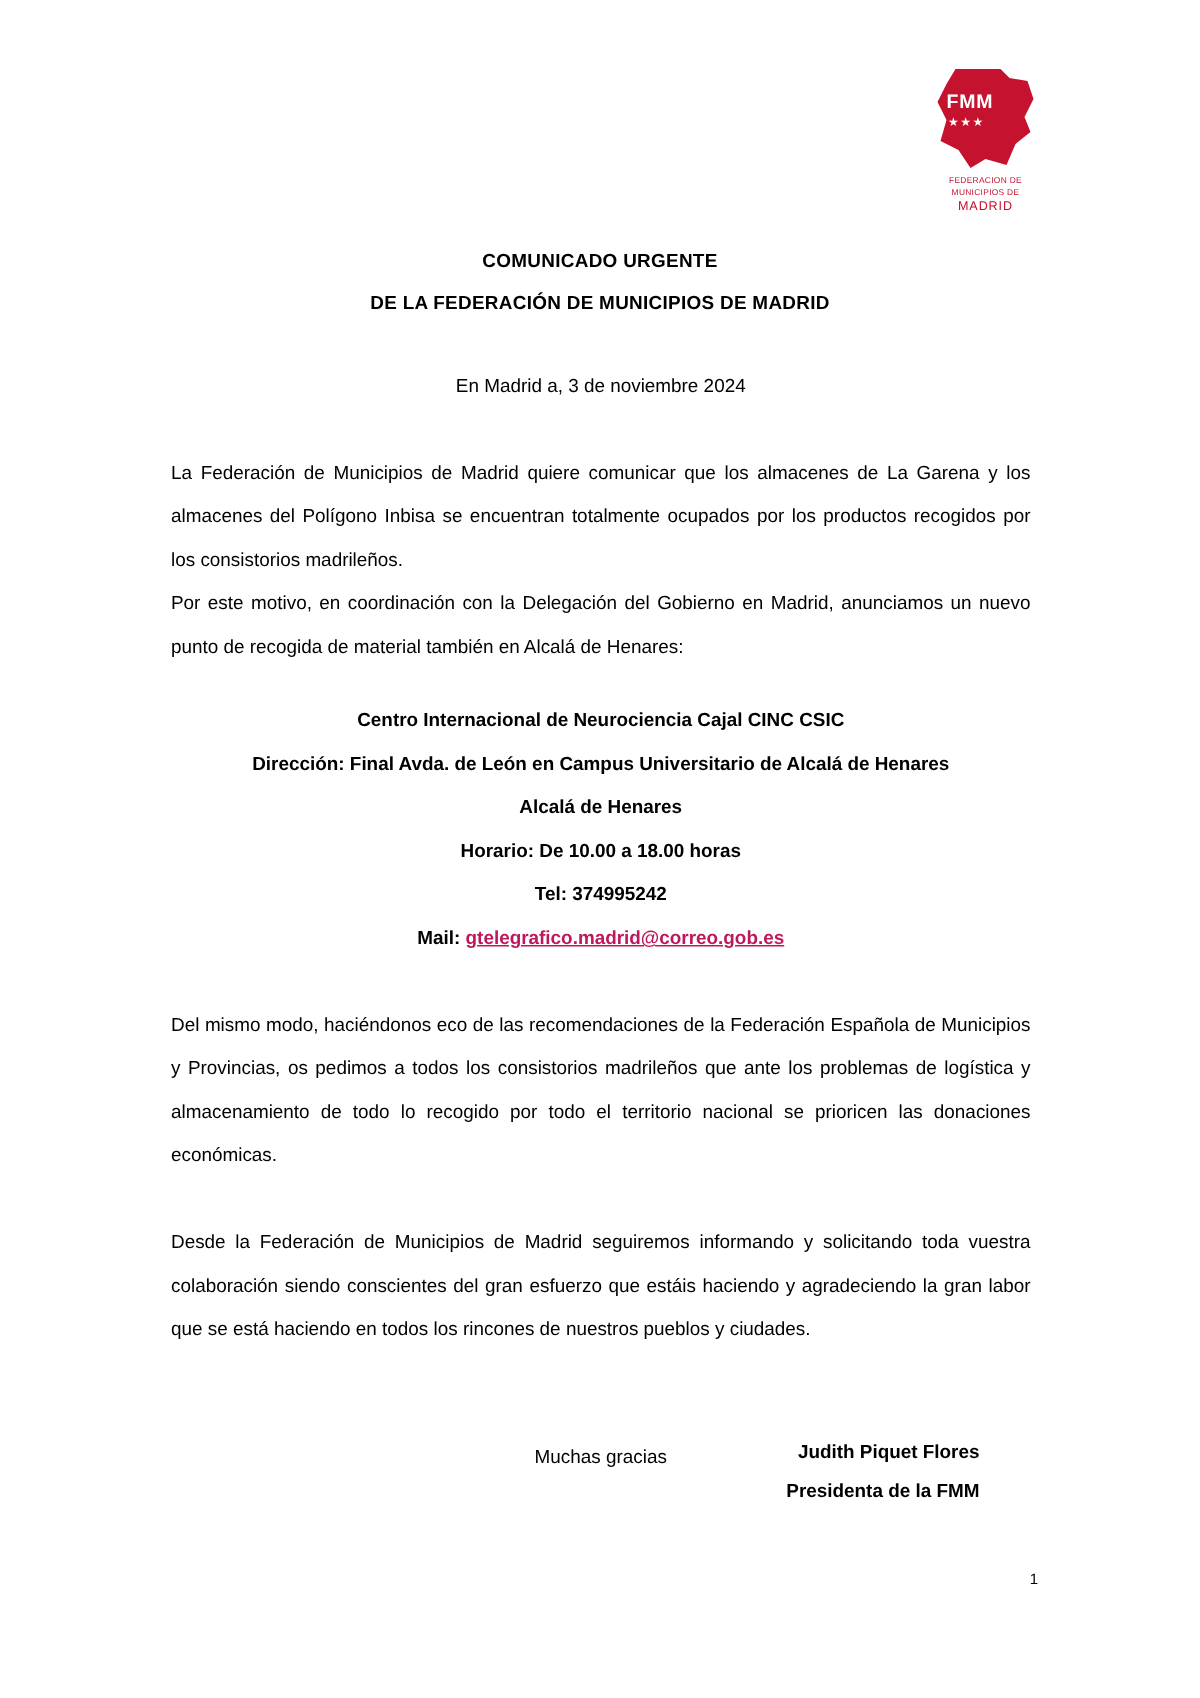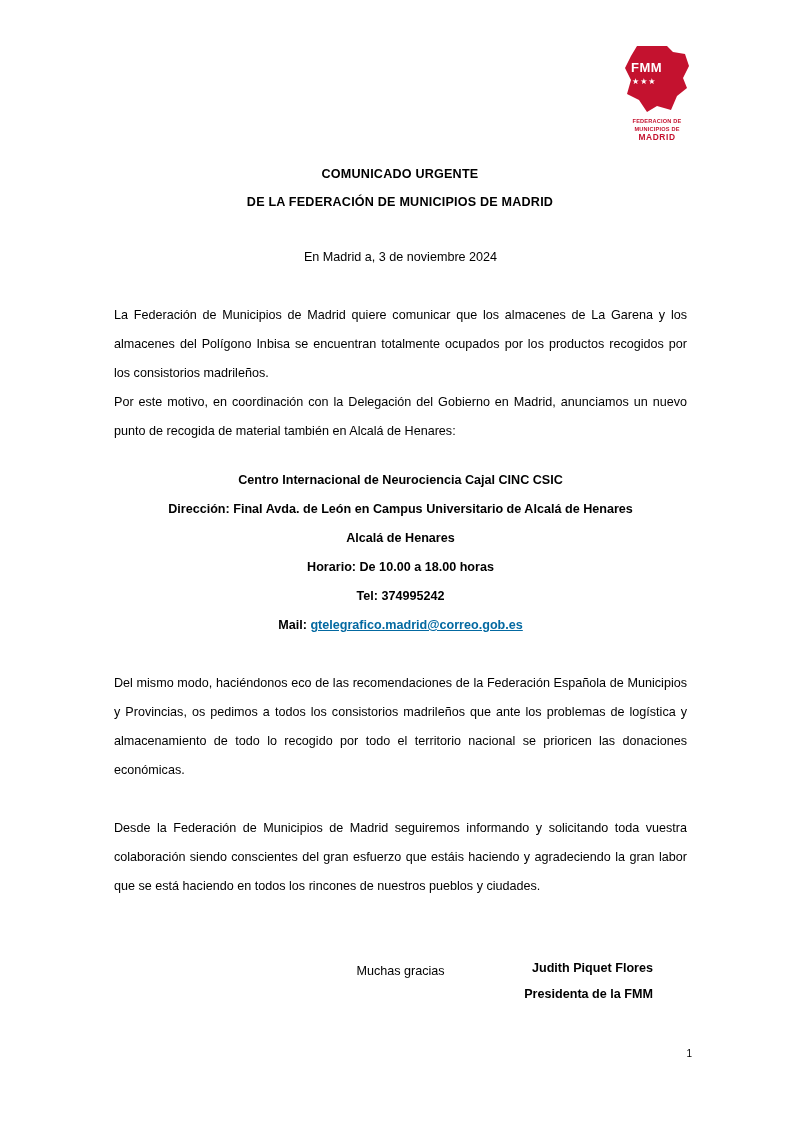--- a/index.html
+++ b/index.html
@@ -56,21 +56,21 @@
   .logo-stars {
     position: absolute;
     left: 9px;
     top: 33px;
     font-size: 8px;
     color: #ffffff;
     letter-spacing: 1px;
   }
   .logo-caption {
     font-size: 5.6px;
-    font-weight: bold;
+    font-weight: normal;
     color: #c4122f;
     line-height: 7.6px;
     letter-spacing: .2px;
   }
   .logo-caption .madrid {
     font-size: 8.4px;
     letter-spacing: .6px;
     display: block;
     margin-top: 1px;
   }
@@ -105,21 +105,21 @@
   p.nojust { text-align: center; }
   .spacer-sm { height: 20px; }
   .spacer-md { height: 29px; }
   .spacer-lg { height: 56px; }
   .block-bold p {
     font-weight: bold;
     text-align: center;
     line-height: 29px;
   }
   .mail-link {
-    color: #0369a1;
+    color: #be185d;
     text-decoration: underline;
     font-weight: bold;
   }
   .signature {
     position: absolute;
     left: 16px;
     top: 955px;
     width: 637px;
     text-align: right;
     font-size: 12.6px;

